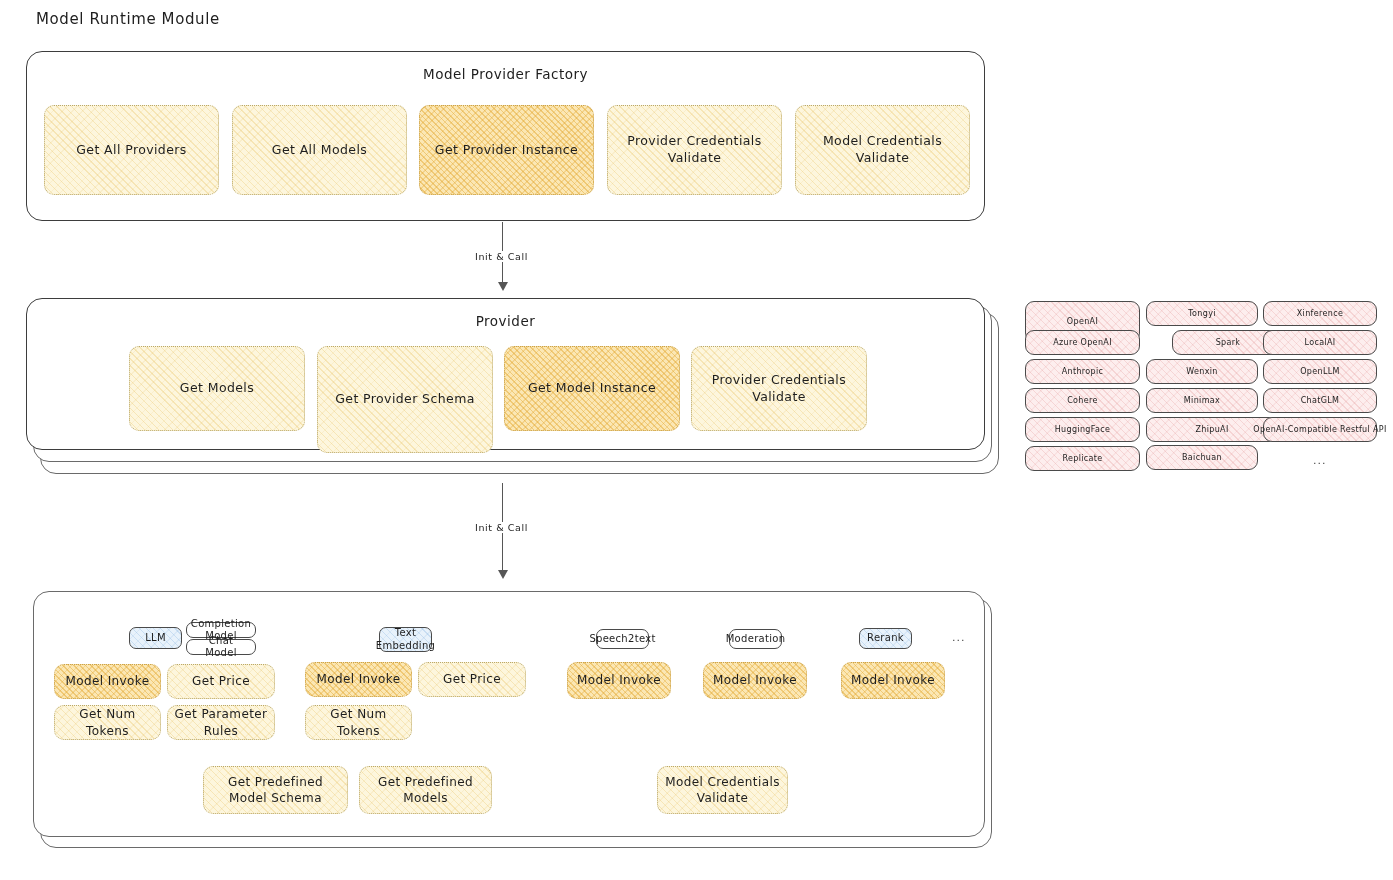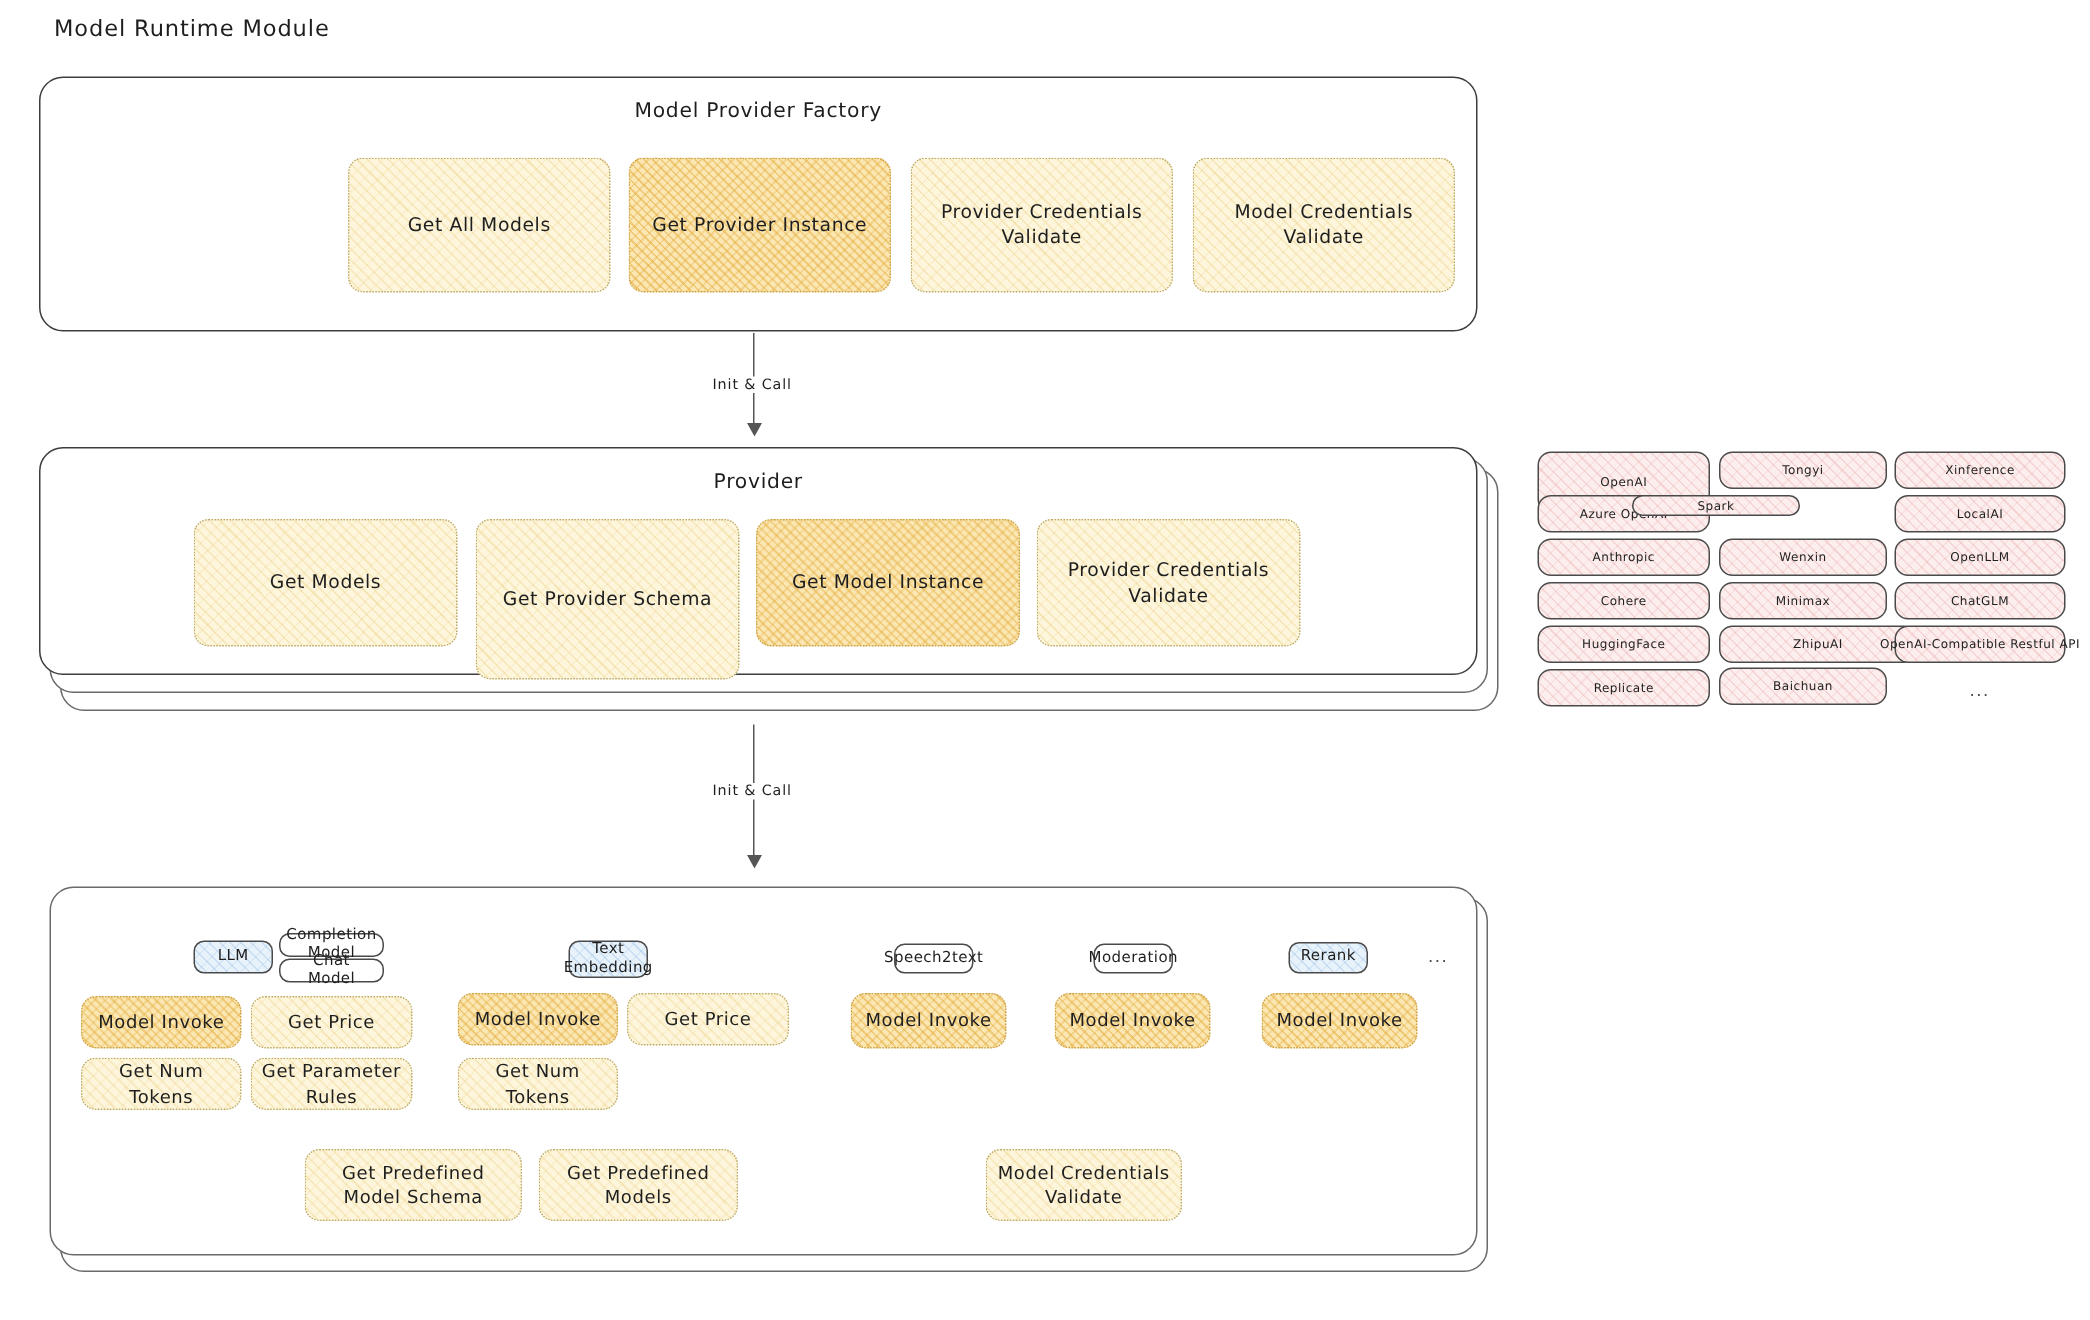--- a/index.html
+++ b/index.html
@@ -96,20 +96,23 @@
 <body>
 
 <div class="canvas">
 
   <div class="page-title">Model Runtime Module</div>
 
   <div class="panel" style="left:26px;top:51px;width:959px;height:170px;">
     <div class="panel-title">Model Provider Factory</div>
   </div>
 
+  <div class="dbox" style="left:44px;top:105px;width:175px;height:90px;">
+    <span>Get All Providers</span>
+  </div>
   <div class="dbox" style="left:232px;top:105px;width:175px;height:90px;">
     <span>Get All Models</span>
   </div>
   <div class="dbox dark" style="left:419px;top:105px;width:175px;height:90px;">
     <span>Get Provider Instance</span>
   </div>
   <div class="dbox" style="left:607px;top:105px;width:175px;height:90px;">
     <span>Provider Credentials Validate</span>
   </div>
   <div class="dbox" style="left:795px;top:105px;width:175px;height:90px;">
@@ -154,21 +157,21 @@
   <div class="pill" style="left:1025px;top:417px;width:115px;height:25px;">
     <span>HuggingFace</span>
     </div>
   <div class="pill" style="left:1025px;top:446px;width:115px;height:25px;text-align:center;">
     <span>Replicate</span>
     </div>
 
   <div class="pill" style="left:1146px;top:301px;width:112px;height:25px;">
     <span>Tongyi</span>
     </div>
-  <div class="pill" style="left:1088px;top:330px;width:112px;height:14px;">
+  <div class="pill" style="left:1172px;top:330px;width:112px;height:25px;">
     <span>Spark</span>
     </div>
   <div class="pill" style="left:1146px;top:359px;width:112px;height:25px;">
     <span>Wenxin</span>
     </div>
   <div class="pill" style="left:1146px;top:388px;width:112px;height:25px;">
     <span>Minimax</span>
     </div>
   <div class="pill" style="left:1146px;top:417px;width:132px;height:25px;">
     <span>ZhipuAI</span>

